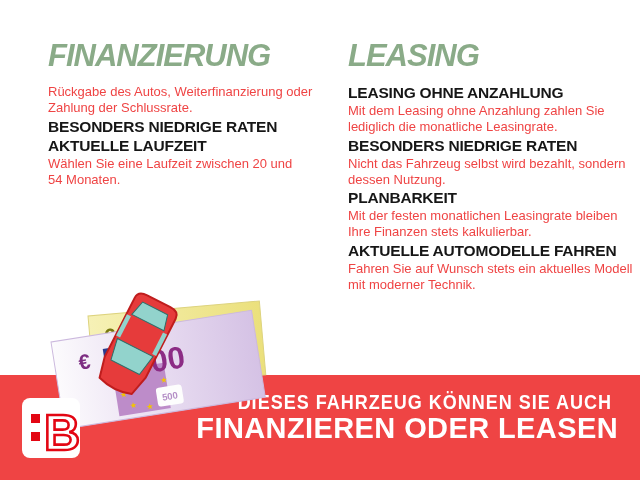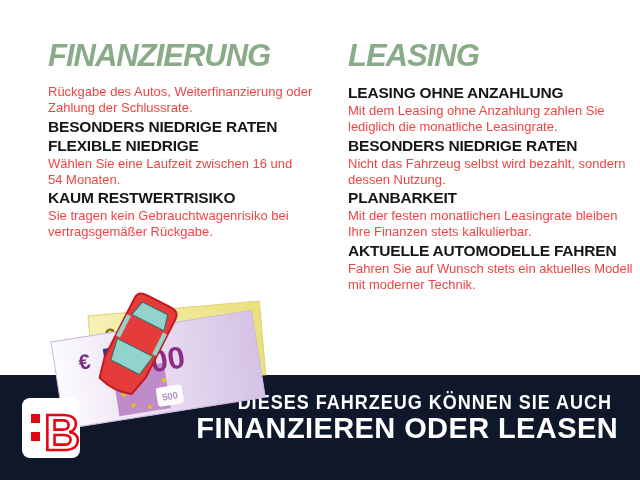--- a/index.html
+++ b/index.html
@@ -21,21 +21,21 @@
   .section h3 {
     font-size:15.5px; font-weight:700; color:#161616;
     letter-spacing:-0.2px; line-height:1.1; margin-bottom:2px;
   }
   .section p {
     font-size:13px; line-height:1.25; color:#ef4444;
     white-space:pre-line;
   }
   .banner {
     position:absolute; left:0; right:0; bottom:0; height:105px;
-    background:#0f172a; z-index:2;
+    background:#ef4444; z-index:2;
   }
   .banner-text { position:absolute; right:22px; top:16px; text-align:right; color:#ffffff; }
   .banner-line1 {
     font-size:18px; font-weight:700; letter-spacing:1px;
     padding-right:6px; transform:scaleY(1.12); transform-origin:right top;
   }
   .banner-line2 {
     font-size:29px; font-weight:700; letter-spacing:0.4px; 
   }
   .art { position:absolute; left:0; top:0; width:640px; height:480px; z-index:3; pointer-events:none; }
@@ -49,28 +49,23 @@
     <div class="col">
       <div class="col-title">FINANZIERUNG</div>
       <div class="section">
         <p>Rückgabe des Autos, Weiterfinanzierung oder
 Zahlung der Schlussrate.</p>
       </div>
       <div class="section">
         <h3>BESONDERS NIEDRIGE RATEN</h3>
       </div>
       <div class="section">
-        <h3>FLEXIBLE NIEDRIGE</h3>
-        <p>Wählen Sie eine Laufzeit zwischen 16 und
+        <h3>AKTUELLE LAUFZEIT</h3>
+        <p>Wählen Sie eine Laufzeit zwischen 20 und
 54 Monaten.</p>
-      </div>
-      <div class="section">
-        <h3>KAUM RESTWERTRISIKO</h3>
-        <p>Sie tragen kein Gebrauchtwagenrisiko bei
-vertragsgemäßer Rückgabe.</p>
       </div>
     </div>
 
     <div class="col">
       <div class="col-title">LEASING</div>
       <div class="section">
         <h3>LEASING OHNE ANZAHLUNG</h3>
         <p>Mit dem Leasing ohne Anzahlung zahlen Sie
 lediglich die monatliche Leasingrate.</p>
       </div>

